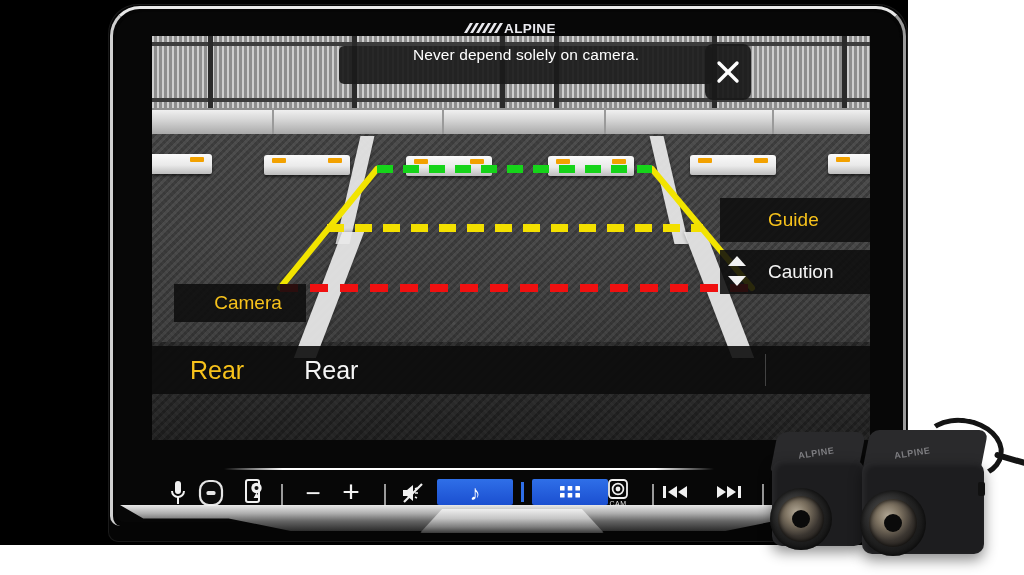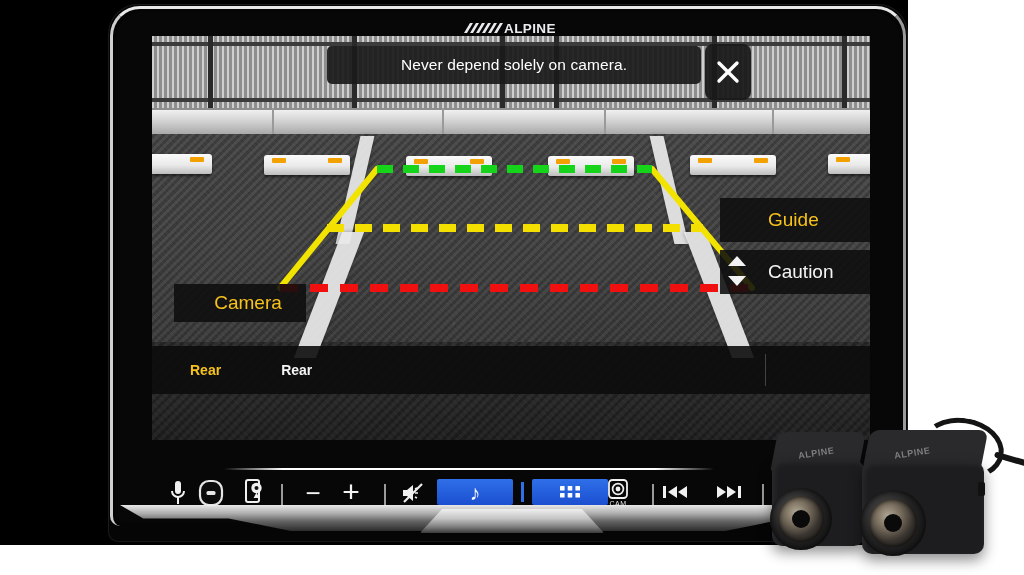--- a/index.html
+++ b/index.html
@@ -102,23 +102,23 @@
   .stripe {
     position: absolute; background: #e9e9e9; opacity: .93;
     box-shadow: 0 0 4px rgba(0,0,0,.35);
   }
 
   
   .guides { position: absolute; inset: 0; }
 
   
   .warn-bar {
-    position: absolute; left: 175px; top: 10px; width: 374px; height: 38px;
+    position: absolute; left: 187px; top: 10px; width: 374px; height: 38px;
     background: rgba(26,26,26,.92); border-radius: 5px;
-    display: flex; align-items: center; justify-content: center;
+    display: flex; align-items: flex-start; justify-content: center;
   }
   .warn-text { color: #fff; font-size: 15.5px; letter-spacing: .1px; }
   .close-btn {
     position: absolute; left: 553px; top: 8px; width: 46px; height: 56px;
     background: rgba(26,26,26,.94); border-radius: 8px;
     display: flex; align-items: center; justify-content: center;
   }
 
   
   .pill {
@@ -144,21 +144,21 @@
     width: 0; height: 0; border-left: 9px solid transparent;
     border-right: 9px solid transparent; border-top: 10px solid #f2f2f2;
   }
 
   
   .srcbar {
     position: absolute; left: 0; bottom: 46px; width: 718px; height: 48px;
     background: rgba(12,12,12,.90);
     display: flex; align-items: center;
   }
-  .srcbar .tab { font-size: 14px; font-weight: bold; }
+  .srcbar .tab { font-size: 25px; }
   .setup-btn {
     position: absolute; right: 18px; top: 2px; width: 70px; height: 46px;
     display: flex; flex-direction: column; align-items: center; justify-content: center;
   }
   .setup-label { color: #f1f1f1; font-size: 11px; margin-top: -1px; }
   .srcdiv { position:absolute; right:104px; top:8px; width:1px; height:32px; background:rgba(255,255,255,.22); }
   .hline {
     position: absolute; left: 224px; top: 468px; width: 490px; height: 2px;
     background: linear-gradient(90deg,rgba(255,255,255,0),#ffffff 12%,#ffffff 88%,rgba(255,255,255,0));
   }

